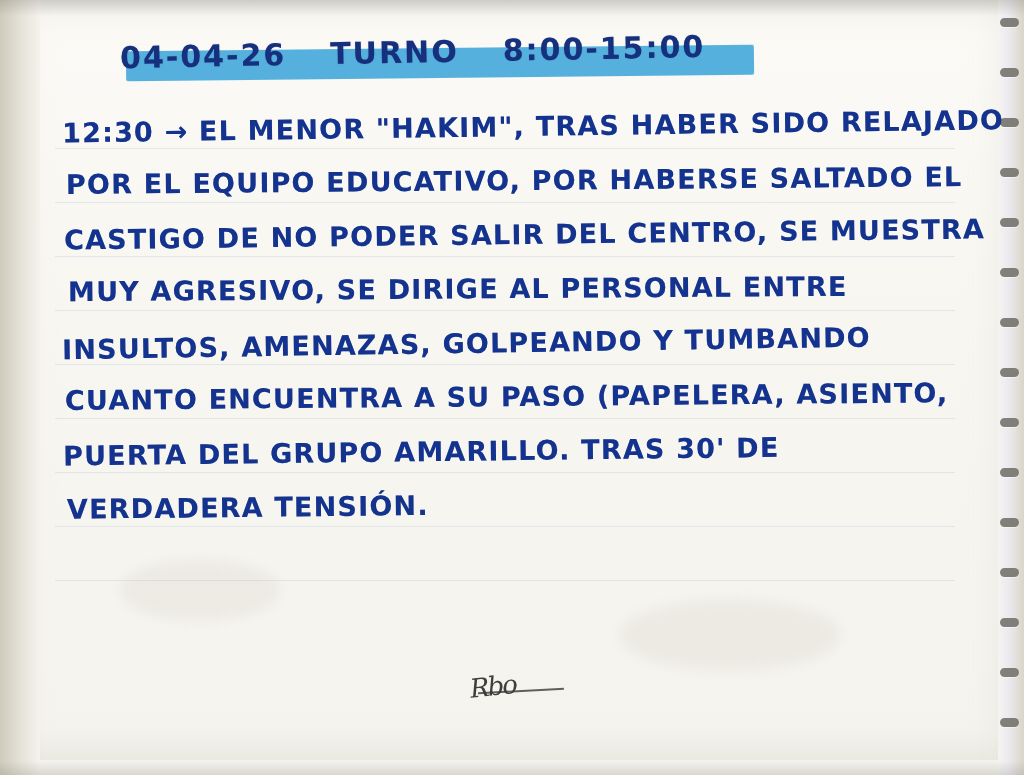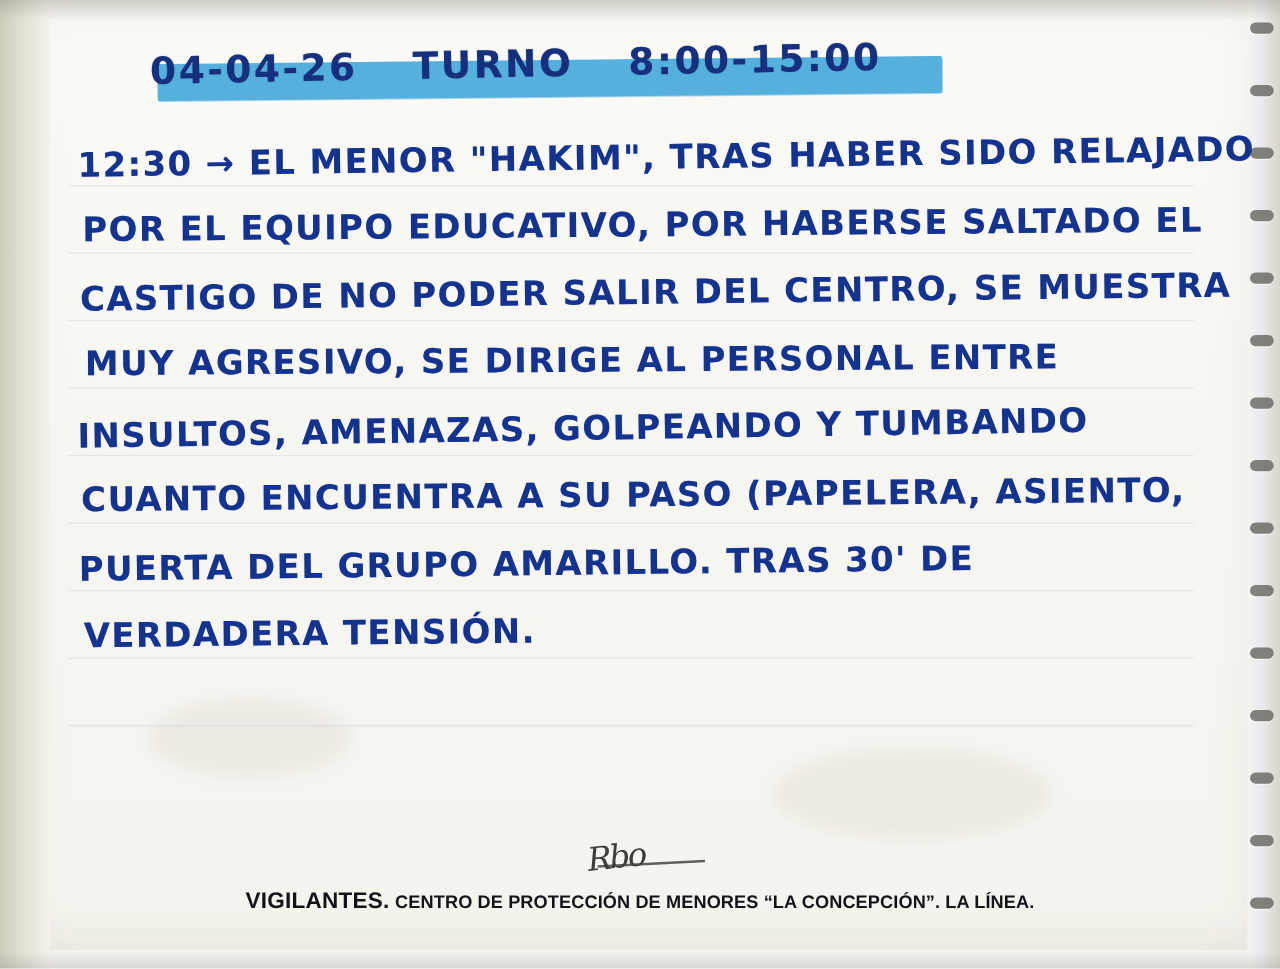--- a/index.html
+++ b/index.html
@@ -266,18 +266,14 @@
     <div class="hline hand l4">MUY AGRESIVO, SE DIRIGE AL PERSONAL ENTRE</div>
     <div class="hline hand l5">INSULTOS, AMENAZAS, GOLPEANDO Y TUMBANDO</div>
     <div class="hline hand l6">CUANTO ENCUENTRA A SU PASO (PAPELERA, ASIENTO,</div>
     <div class="hline hand l7">PUERTA DEL GRUPO AMARILLO. TRAS 30' DE</div>
     <div class="hline hand l8">VERDADERA TENSIÓN.</div>
   </div>
 
   <div class="signature">Rbo</div>
   <div class="sig-stroke"></div>
 
-  <div class="footer">
-    <span class="bold">VIGILANTES.</span>
-    <span class="rest">CENTRO DE PROTECCIÓN DE MENORES “LA CONCEPCIÓN”. LA LÍNEA.</span>
-  </div>
 
 </div>
 
 </body></html>

